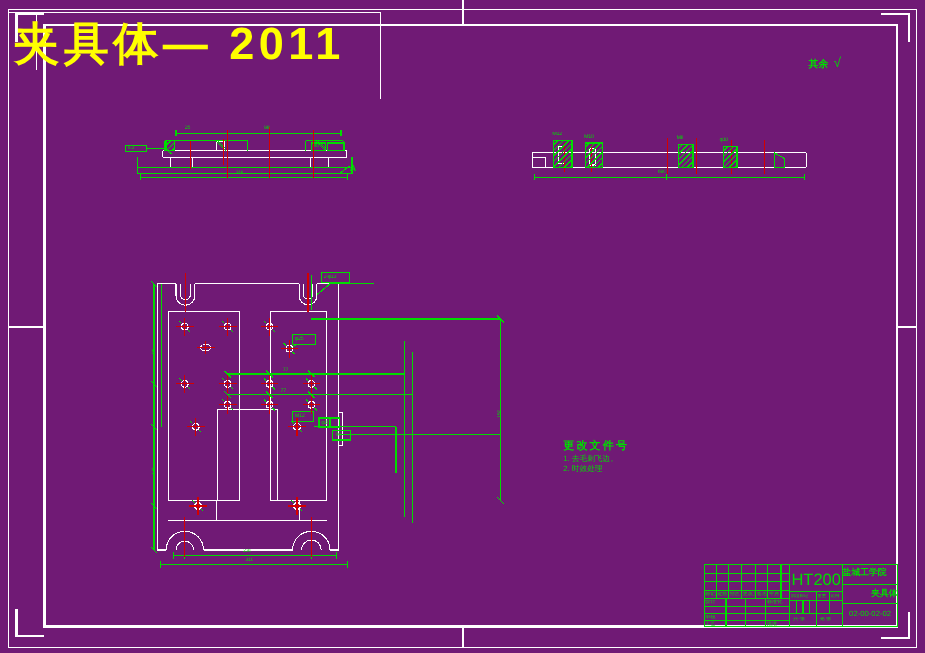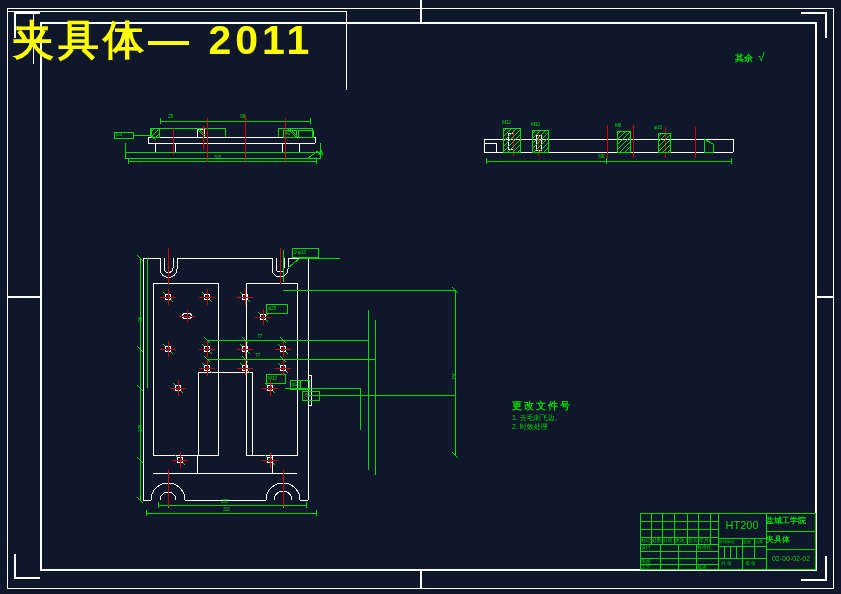--- a/index.html
+++ b/index.html
@@ -1,18 +1,18 @@
 <!DOCTYPE html>
 <html><head>
 <meta charset="utf-8">
 <style>
   * { margin:0; padding:0; box-sizing:border-box; }
   html,body { background:#000; }
   #sheet {
-    position:relative; width:841px; height:594px; background:#0f172a;
+    position:relative; width:841px; height:594px; background:#701a75;
     overflow:hidden; font-family:"Liberation Sans", sans-serif;
   }
   svg { position:absolute; left:0; top:0; }
   .t { position:absolute; color:#00dc00; white-space:nowrap; line-height:1;
        font-family:"Liberation Sans", sans-serif; }
   .tiny { font-size:5px; letter-spacing:-0.3px; overflow:hidden; }
   .rot { transform:rotate(-90deg); transform-origin:left top; }
   .cell { overflow:hidden; }
   #big-title { color:#ffff00; font-weight:bold; font-size:41px; letter-spacing:4px; }
 </style>
@@ -279,23 +279,23 @@
   <div class="t tiny" style="left:294px; top:250px;">2-φ13</div>
   <div class="t tiny" style="left:268px; top:306px;">φ25</div>
 
   <div>
     <div class="t" style="left:512px; top:401px; font-size:10px; font-weight:bold; letter-spacing:2px;">更改文件号</div>
     <div class="t" style="left:512px; top:414px; font-size:7px;">1. 去毛刺飞边。</div>
     <div class="t" style="left:512px; top:423px; font-size:7px;">2. 时效处理</div>
   </div>
 
   <div>
-    <div class="t" style="left:718px; top:520px; width:48px; text-align:center; font-size:11px;">HT200</div>
+    <div class="t" style="left:718px; top:520px; width:48px; text-align:center; font-size:15px;">HT200</div>
     <div class="t" style="left:766px; top:517px; width:50px; text-align:left; font-size:8px; font-weight:bold;">盐城工学院</div>
-    <div class="t" style="left:766px; top:536px; width:50px; text-align:left; font-size:8px; font-weight:bold;">夹具体</div>
+    <div class="t" style="left:766px; top:536px; width:50px; text-align:right; font-size:8px; font-weight:bold;">夹具体</div>
     <div class="t" style="left:766px; top:555px; width:50px; text-align:center; font-size:7px;">02-00-02-02</div>
 
     <div class="t tiny cell" style="left:641px; top:538px; width:10px;">标记</div>
     <div class="t tiny cell" style="left:652px; top:538px; width:10px;">处数</div>
     <div class="t tiny cell" style="left:663px; top:538px; width:11px;">分区</div>
     <div class="t tiny cell" style="left:675px; top:538px; width:12px;">更改文件号</div>
     <div class="t tiny cell" style="left:688px; top:538px; width:10px;">签名</div>
     <div class="t tiny cell" style="left:699px; top:538px; width:11px;">年月日</div>
 
     <div class="t tiny cell" style="left:641px; top:545px; width:18px;">设计</div>

